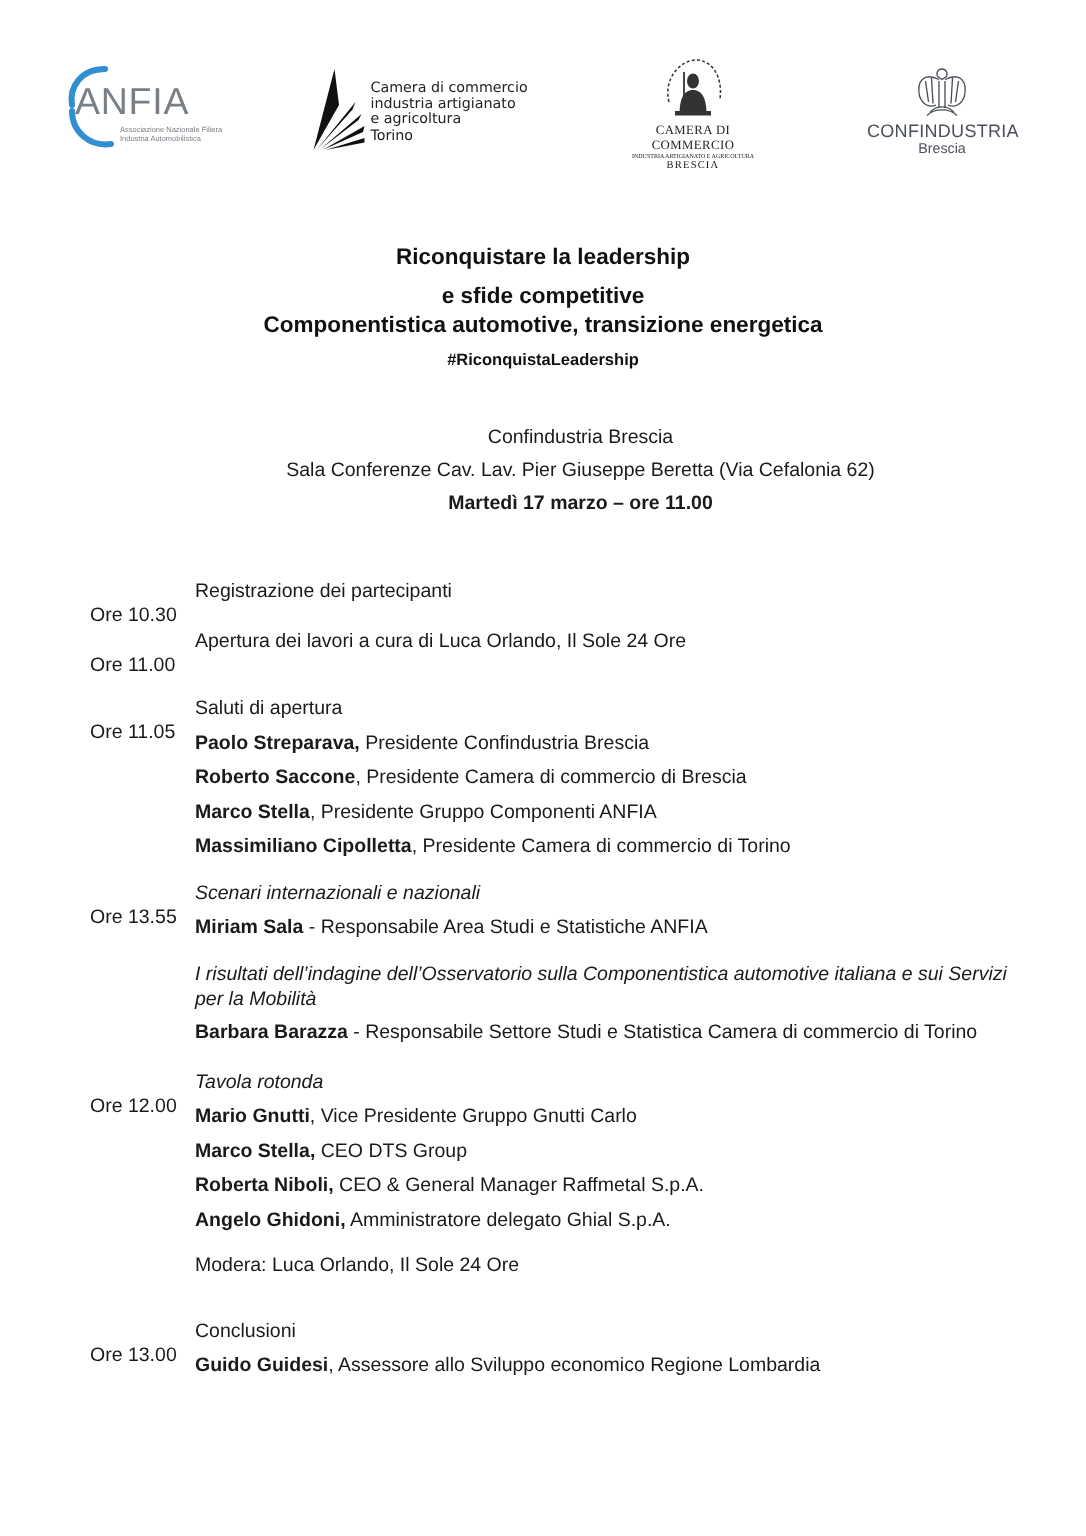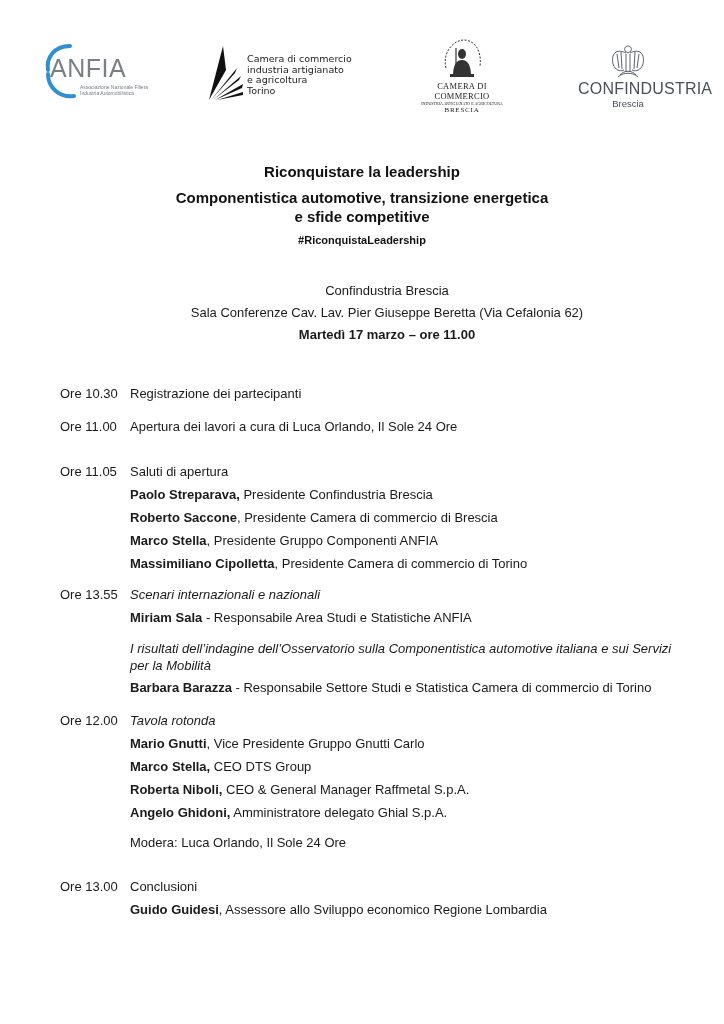--- a/index.html
+++ b/index.html
@@ -20,35 +20,35 @@
     .torino .txt { position: absolute; left: 42px; top: 12px; font-size: 9.5px; line-height: 10.5px; color: #222; font-family: "DejaVu Sans", sans-serif; }
     
     .cciaa { left: 412px; top: 0px; width: 100px; height: 72px; text-align: center; }
     .cciaa svg { display: block; margin: 0 auto; }
     .cciaa .l1 { font-family: "Liberation Serif", serif; font-size: 8.5px; letter-spacing: 0.3px; color: #222; margin-top: 1px; }
     .cciaa .l2 { font-family: "Liberation Serif", serif; font-size: 4px; color: #222; }
     .cciaa .l3 { font-family: "Liberation Serif", serif; font-size: 7px; letter-spacing: 0.8px; color: #222; }
     
     .confind { left: 578px; top: 4px; width: 100px; height: 64px; text-align: center; }
     .confind svg { display: block; margin: 0 auto; }
-    .confind .l1 { font-size: 16px; color: #4a4f58; letter-spacing: 0.2px; margin-top: 2px; }
+    .confind .l1 { font-size: 12px; color: #4a4f58; letter-spacing: 0.2px; margin-top: 2px; }
     .confind .l2 { font-size: 9.5px; color: #4a4f58; }
 
     .head { position: absolute; left: 0; width: 724px; text-align: center; font-weight: bold; color: #111; }
     .t1 { top: 163px; font-size: 15px; }
     .t2 { top: 188px; font-size: 15px; line-height: 19px; }
     .t3 { top: 234px; font-size: 11px; }
     .venue { position: absolute; left: 0; width: 724px; text-align: center; font-size: 13px; color: #1a1a1a; padding-left: 25px; }
     .v1 { top: 283px; }
     .v2 { top: 305px; }
     .v3 { top: 327px; font-weight: bold; }
 
     .prog { position: absolute; left: 60px; width: 640px; font-size: 13px; }
     .row { position: absolute; left: 0; white-space: nowrap; }
-    .time { position: absolute; left: 0; width: 70px; }
+    .time { position: absolute; left: 0; width: 70px; margin-top: 16px; }
     .desc { position: absolute; left: 70px; }
     .it { font-style: italic; }
     .b { font-weight: bold; }
     .speaker { position: absolute; left: 70px; white-space: nowrap; }
     .note { position: absolute; left: 70px; width: 560px; font-style: italic; line-height: 17px; white-space: normal; }
   </style>
 </head>
 <body>
 
 <div class="logos">
@@ -102,22 +102,22 @@
         <path d="M10 35 C15 30 25 30 30 35"></path>
       </g>
     </svg>
     <div class="l1">CONFINDUSTRIA</div>
     <div class="l2">Brescia</div>
   </div>
 </div>
 
 <div class="head t1">Riconquistare la leadership</div>
 <div class="head t2">
+  <div>e sfide competitive</div>
   <div>Componentistica automotive, transizione energetica</div>
-  <div>e sfide competitive</div>
 </div>
 <div class="head t3">#RiconquistaLeadership</div>
 
 <div class="venue v1">Confindustria Brescia</div>
 <div class="venue v2">Sala Conferenze Cav. Lav. Pier Giuseppe Beretta (Via Cefalonia 62)</div>
 <div class="venue v3">Martedì 17 marzo – ore 11.00</div>
 
 <div class="prog" style="top:0;">
 
   <div class="row" style="top:386px;">

